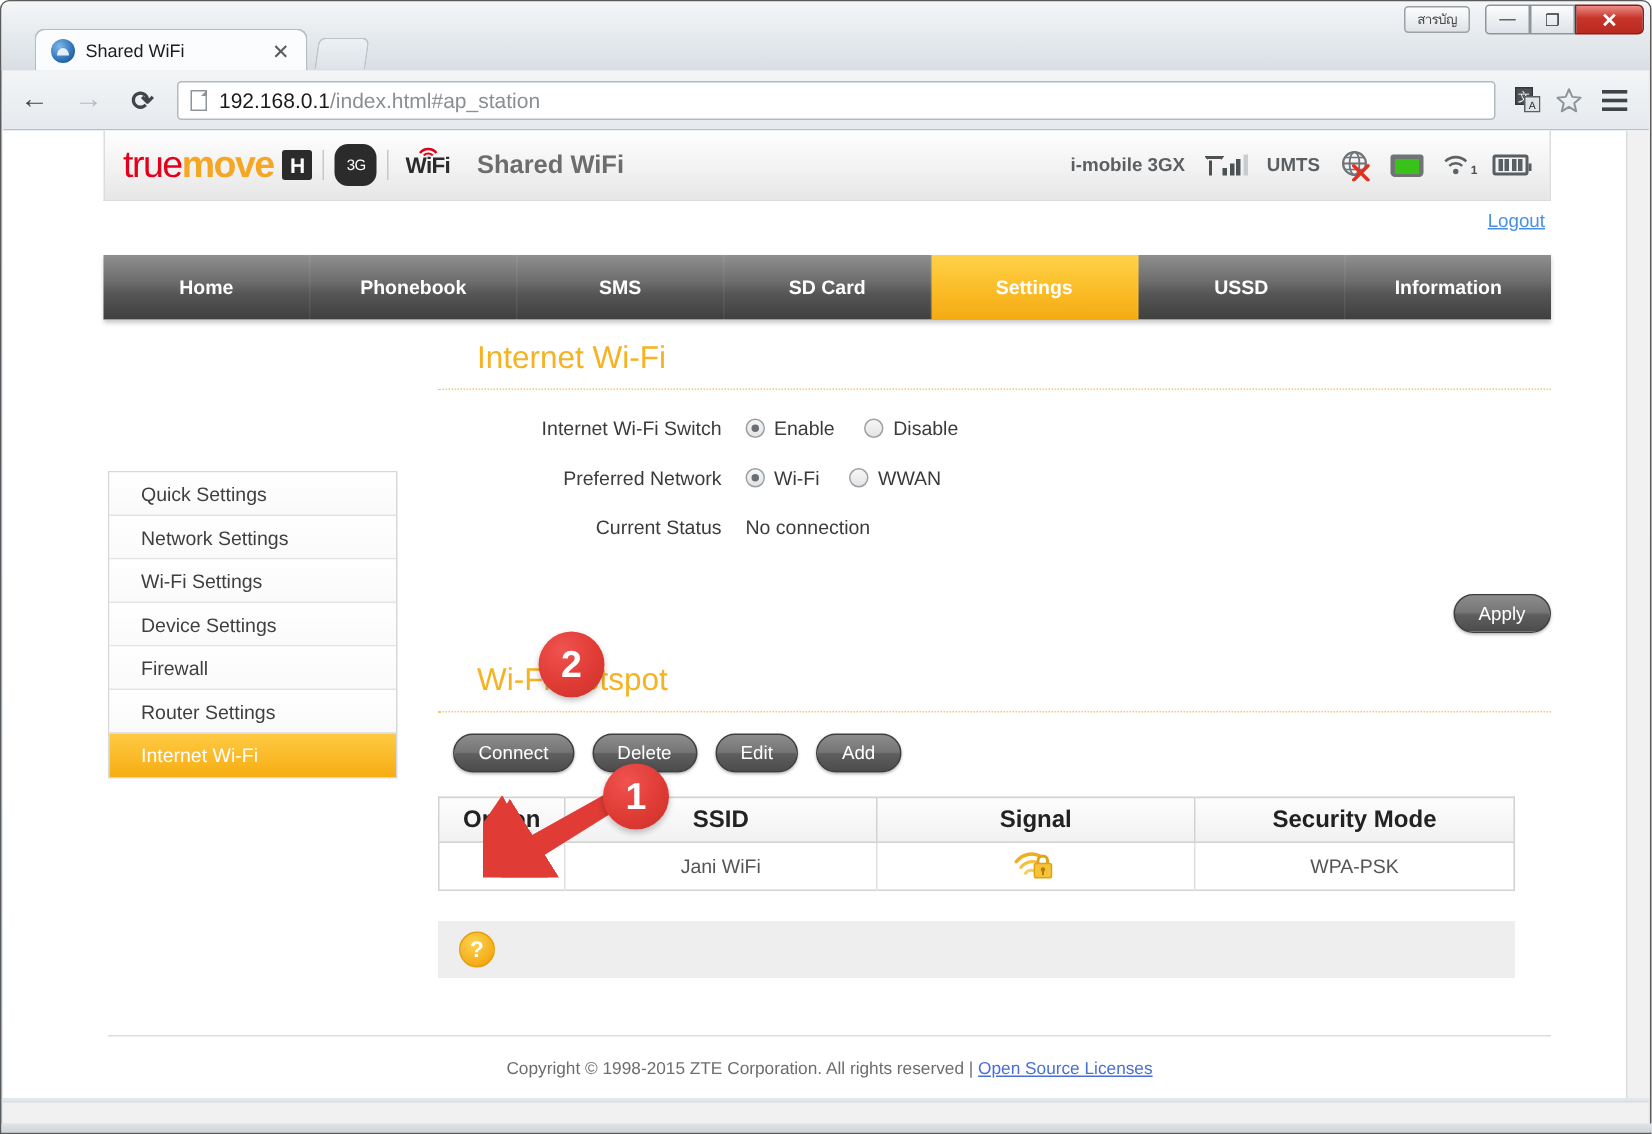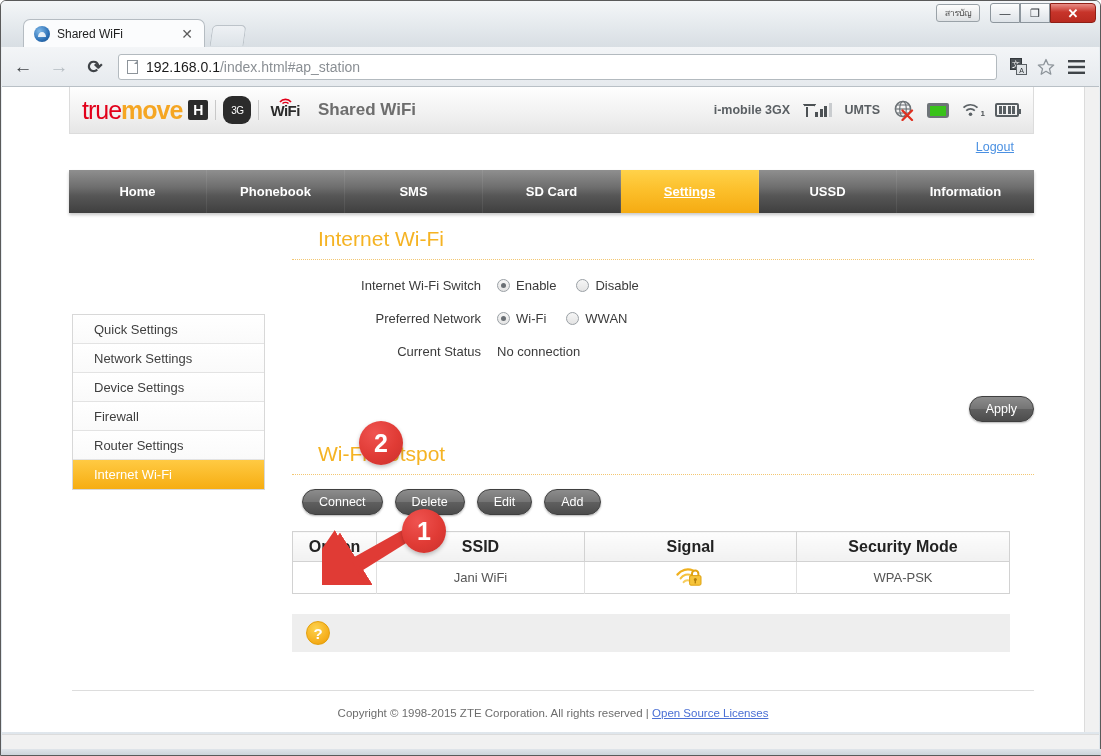--- a/index.html
+++ b/index.html
@@ -222,42 +222,41 @@
   .bat::after {
     content:""; position:absolute; right:-4px; top:4px; width:2px; height:5px; background:#585e62;
   }
   .bat i { width:3px; height:8px; background:#585e62; display:block; }
 
   
   #logout-row {
     position: absolute; left: 67px; top: 48px; width: 965px; height: 28px;
   }
   #logout-link {
-    position: absolute; right: 20px; top: 5px;
+    position: absolute; right: 4px; top: 5px;
     font-size: 12.5px; color: #4a90e2;
   }
 
   
   #nav {
     position: absolute; left: 67px; top: 83px;
     width: 965px; height: 43px;
     background: linear-gradient(to bottom,#8f8f8f 0%, #6e6e6e 40%, #565656 60%, #3f3f3f 100%);
     display: flex;
     box-shadow: 0 2px 3px rgba(0,0,0,.22);
   }
   .navitem {
     flex: 1; display: flex; align-items: center; justify-content: center;
     font-size: 13px; font-weight: bold; color: #ffffff;
     border-right: 1px solid rgba(255,255,255,.07);
   }
   .navitem:last-child { border-right: none; }
   .navitem.active {
     background: linear-gradient(to bottom,#ffd24a 0%, #fcc02c 45%, #f5ab12 100%);
     color: #ffffff;
-    text-decoration: underline;
   }
 
   
   #sidebar {
     position: absolute; left: 70px; top: 227px;
     width: 193px;
     border: 1px solid #d8d8d8;
     background: #ffffff;
   }
   .sb-item {
@@ -521,20 +520,21 @@
         <div class="navitem">SMS</div>
         <div class="navitem">SD Card</div>
         <div class="navitem active">Settings</div>
         <div class="navitem">USSD</div>
         <div class="navitem">Information</div>
       </div>
 
       <div id="sidebar">
         <div class="sb-item">Quick Settings</div>
         <div class="sb-item">Network Settings</div>
+        <div class="sb-item">Wi-Fi Settings</div>
         <div class="sb-item">Device Settings</div>
         <div class="sb-item">Firewall</div>
         <div class="sb-item">Router Settings</div>
         <div class="sb-item active">Internet Wi-Fi</div>
       </div>
 
       <div id="content">
         <div class="sec-title">Internet Wi-Fi</div>
         <div class="dotted"></div>
 

